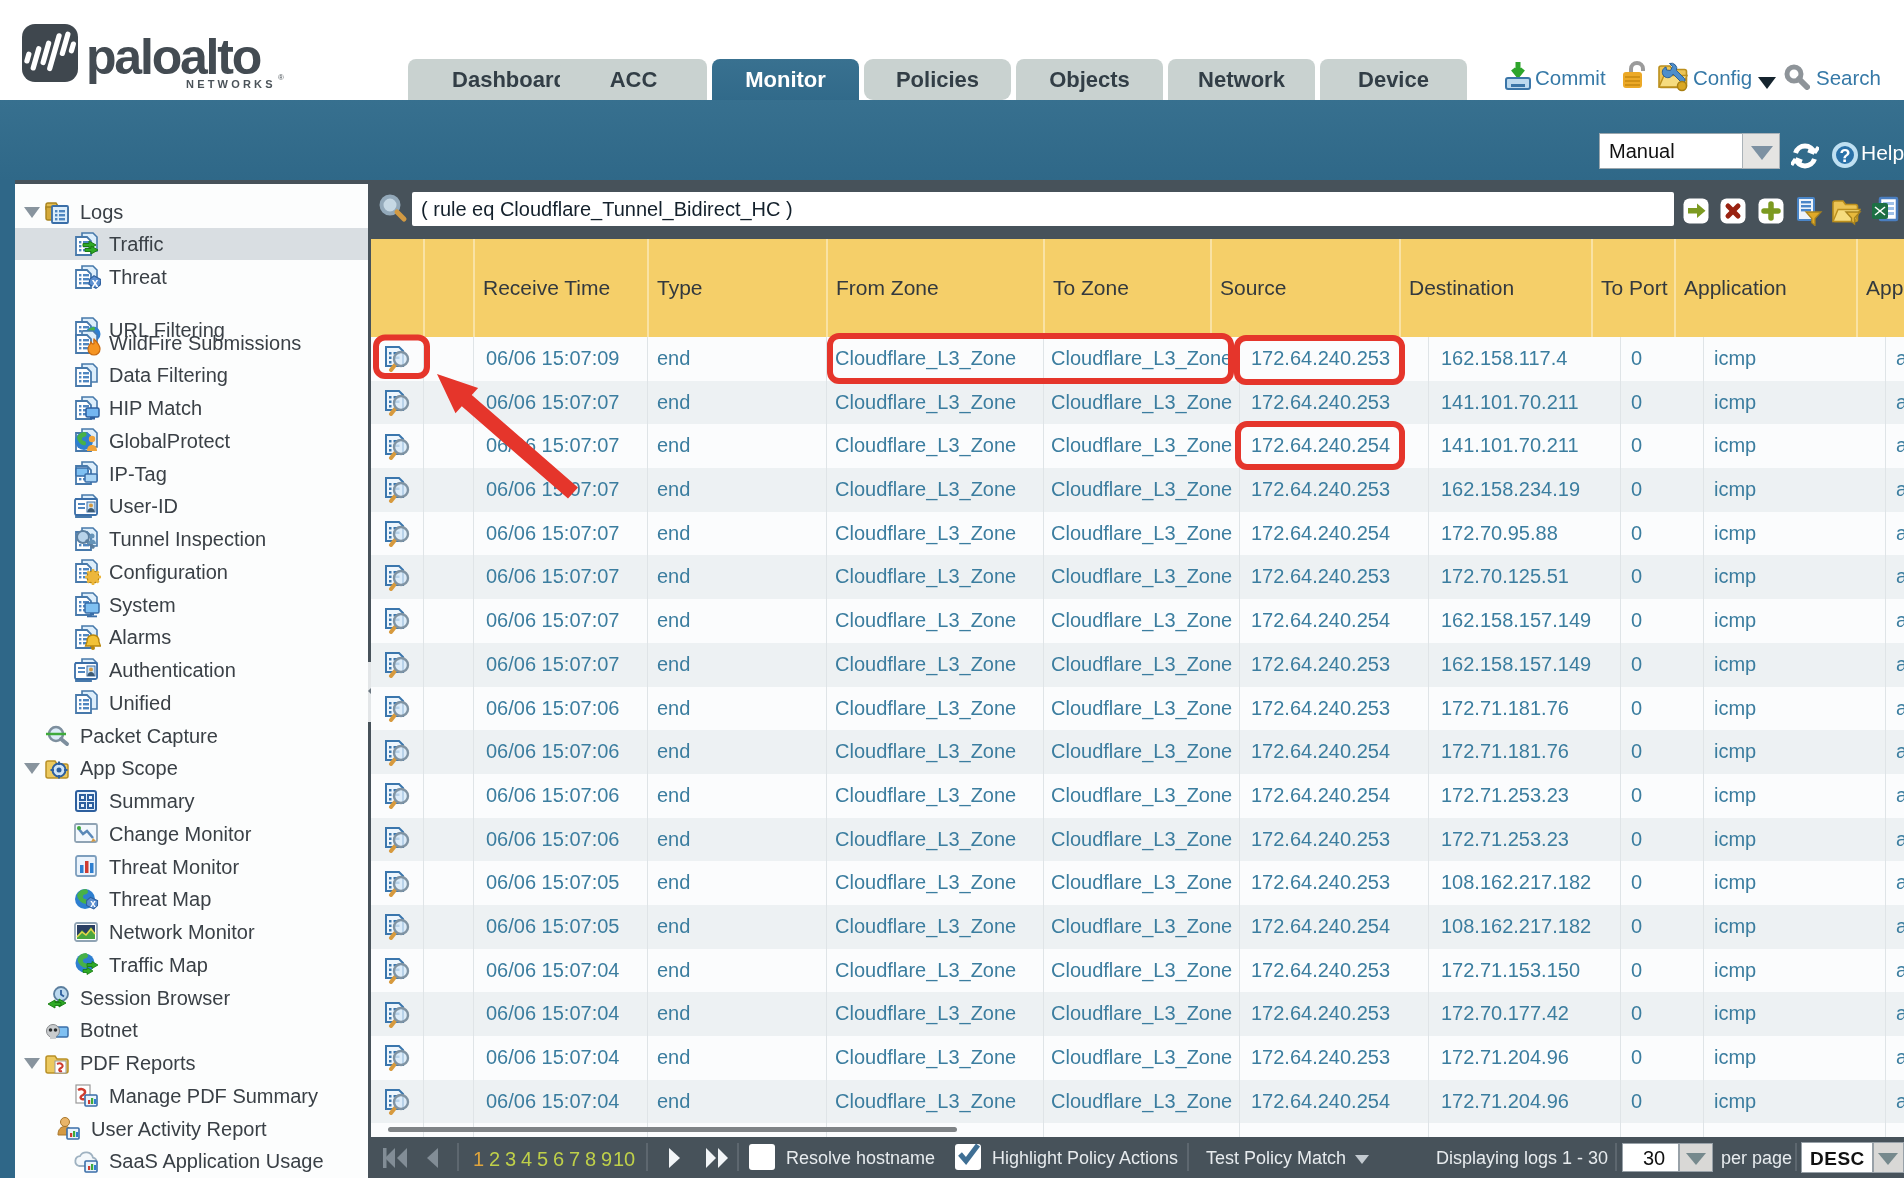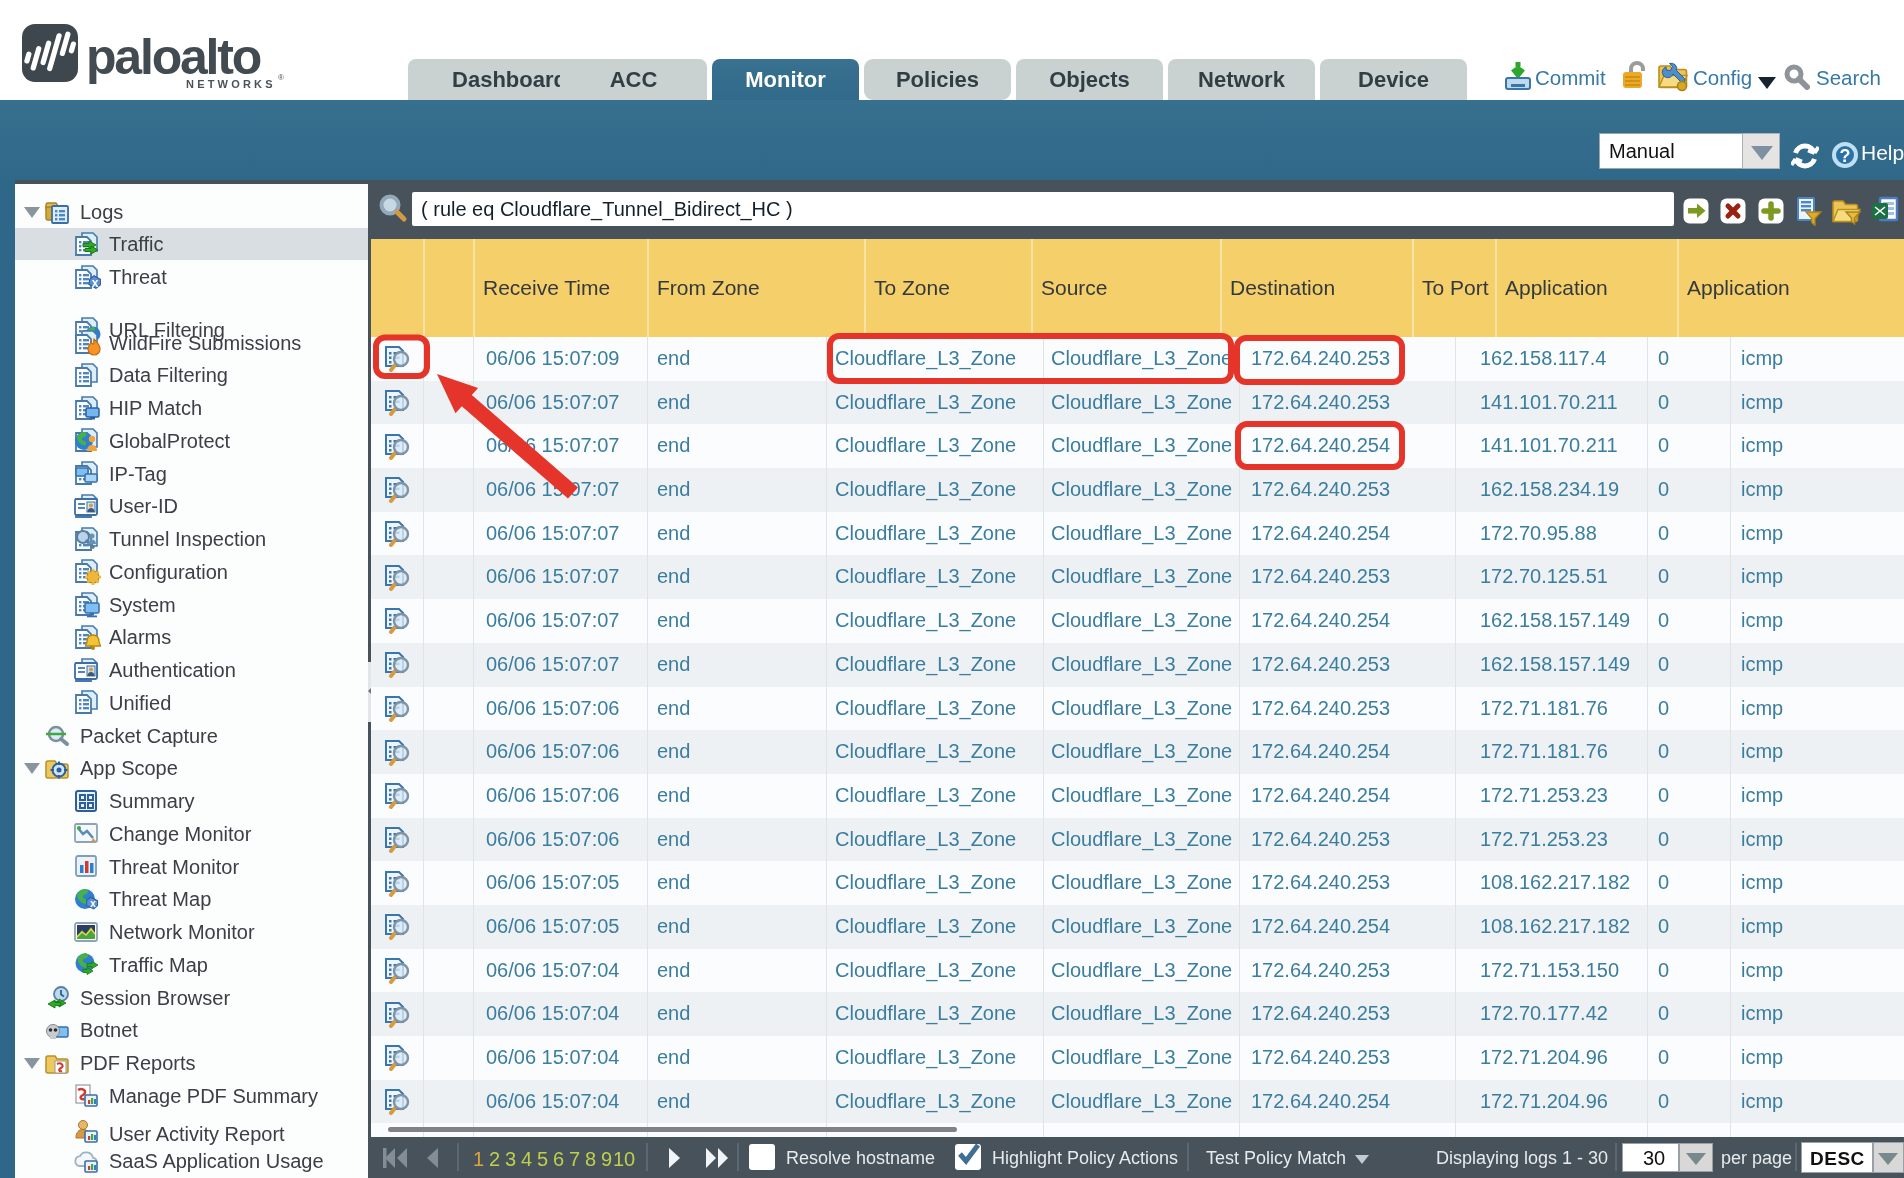--- a/index.html
+++ b/index.html
@@ -33,21 +33,21 @@
 .row.even{background:#edf1f3;}
 .row .c{box-sizing:border-box;flex:none;height:43.7px;line-height:43.7px;border-left:1px solid #dfe4e7;font-size:20px;color:#3b7d9f;white-space:nowrap;overflow:hidden;}
 .row .c:first-child{border-left:none;}
 .c.ic{width:52px;display:flex;align-items:center;justify-content:center;}
 .c.c2{width:50px;}
 .c.c3{width:174px;padding-left:12px;}
 .c.c4{width:179px;padding-left:9px;}
 .c.c5{width:217px;padding-left:8px;}
 .c.c6{width:196px;padding-left:7px;}
 .c.c7{width:189px;padding-left:11px;}
-.c.c8{width:192px;padding-left:24px;margin-left:27px;}
+.c.c8{width:192px;padding-left:12px;}
 .c.c9{width:83px;padding-left:10px;}
 .c.c10{width:182px;padding-left:10px;}
 .c.c11{width:60px;padding-left:10px;}
 
 #thumb{position:absolute;left:388px;top:1126.5px;width:569px;height:5px;background:#7f8386;border-radius:3px;}
 #bbar{position:absolute;left:371px;top:1137px;width:1533px;height:41px;background:#47525a;}
 .bb{position:absolute;font-size:18px;color:#e7ebee;top:11px;white-space:nowrap;}
 .bsep{position:absolute;top:6px;width:2px;height:28px;background:#5d676f;}
 #annot{position:absolute;left:0;top:0;width:1904px;height:1178px;pointer-events:none;}
 </style>
@@ -458,21 +458,21 @@
 <div class="ti" style="left:58px;top:895.8px;"><svg width="28" height="28" viewBox="0 0 28 28">
           <rect x="3" y="3" width="14" height="18" fill="#fff" stroke="#999" stroke-width="1.2"></rect>
           <path d="M5 8 c5 -3 10 2 5 5 c-4 2 -2.5 5 1.5 4" stroke="#cf3b2f" stroke-width="2.5" fill="none"></path>
           <rect x="12" y="13" width="12" height="11" rx="1" fill="#eaf3fc" stroke="#3a6ea8" stroke-width="1.6"></rect>
           <g>
             <rect x="15" y="18" width="2.2" height="4" fill="#cf3b2f"></rect>
             <rect x="18" y="16" width="2.2" height="6" fill="#3faa3c"></rect>
             <rect x="21" y="17" width="2.2" height="5" fill="#2e7fd0"></rect>
           </g>
         </svg>Manage PDF Summary</div>
-<div class="ti" style="left:58px;top:928.5px;align-items:flex-end;"><svg width="28" height="28" viewBox="0 0 28 28">
+<div class="ti" style="left:40px;top:928.5px;"><svg width="28" height="28" viewBox="0 0 28 28">
           <circle cx="10" cy="7" r="4.5" fill="#e9b569" stroke="#a8762b" stroke-width="1"></circle>
           <path d="M3 20 c0 -6 3 -8.5 7 -8.5 s7 2.5 7 8.5z" fill="#d59a43" stroke="#a8762b" stroke-width="1"></path>
           <rect x="12" y="13" width="12" height="11" rx="1" fill="#eaf3fc" stroke="#3a6ea8" stroke-width="1.6"></rect>
           <g>
             <rect x="15" y="18" width="2.2" height="4" fill="#cf3b2f"></rect>
             <rect x="18" y="16" width="2.2" height="6" fill="#3faa3c"></rect>
             <rect x="21" y="17" width="2.2" height="5" fill="#2e7fd0"></rect>
           </g>
         </svg>User Activity Report</div>
 <div class="ti" style="left:58px;top:961.2px;"><svg width="28" height="28" viewBox="0 0 28 28">
@@ -538,20 +538,21 @@
     <g stroke="#fff" stroke-width="1.6">
           <line x1="4" y1="11" x2="14" y2="19"></line>
           <line x1="14" y1="11" x2="4" y2="19"></line>
         </g>
   </svg>
 </div>
 <div id="thead">
   <div class="hc" style="width:52px;"></div>
   <div class="hc" style="width:50px;"></div>
   <div class="hc" style="width:174px;">Receive Time</div>
+  <div class="hc" style="width:179px;">Type</div>
   <div class="hc" style="width:217px;">From Zone</div>
   <div class="hc" style="width:167px;">To Zone</div>
   <div class="hc" style="width:189px;">Source</div>
   <div class="hc" style="width:192px;">Destination</div>
   <div class="hc" style="width:83px;">To Port</div>
   <div class="hc" style="width:182px;">Application</div>
   <div class="hc" style="width:60px;">Application</div>
 </div>
 <div id="rows">
 <div class="row odd">

